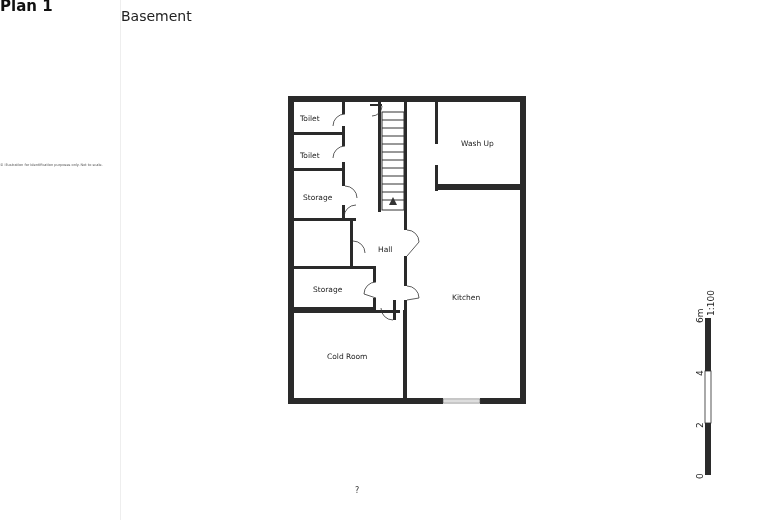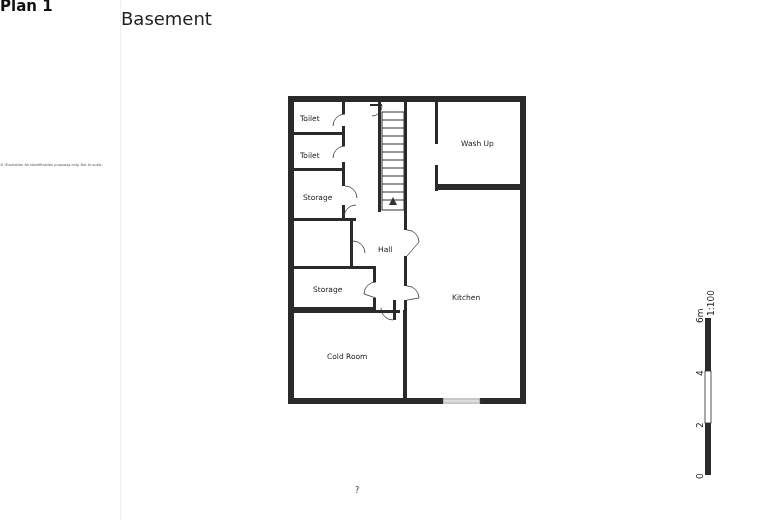--- a/index.html
+++ b/index.html
@@ -1,18 +1,18 @@
 <!DOCTYPE html>
 <html><head>
 <meta charset="utf-8">
 <style>
   html,body{margin:0;padding:0;background:#fff;}
   body{width:758px;height:520px;position:relative;overflow:hidden;font-family:"DejaVu Sans",sans-serif;color:#222;}
   .plan-title{position:absolute;left:0;top:-3px;font-family:"DejaVu Sans",sans-serif;font-weight:bold;font-size:15px;color:#111;}
-  .floor-title{position:absolute;left:121px;top:8px;font-size:18px;color:#222;}
+  .floor-title{position:absolute;left:121px;top:8px;font-size:14px;color:#222;}
   .margin-line{position:absolute;left:120px;top:0;width:1px;height:520px;background:#eee;}
   .copyright{position:absolute;left:0;top:163px;font-size:3.5px;color:#555;white-space:nowrap;}
   svg.plan{position:absolute;left:0;top:0;}
   .room-label{font-family:"DejaVu Sans",sans-serif;font-size:7.5px;fill:#222;}
   .scale-label{font-family:"DejaVu Sans",sans-serif;font-size:9px;fill:#222;}
   .stray{position:absolute;left:355px;top:486px;font-size:8px;color:#333;}
 </style>
 </head>
 <body>
 

